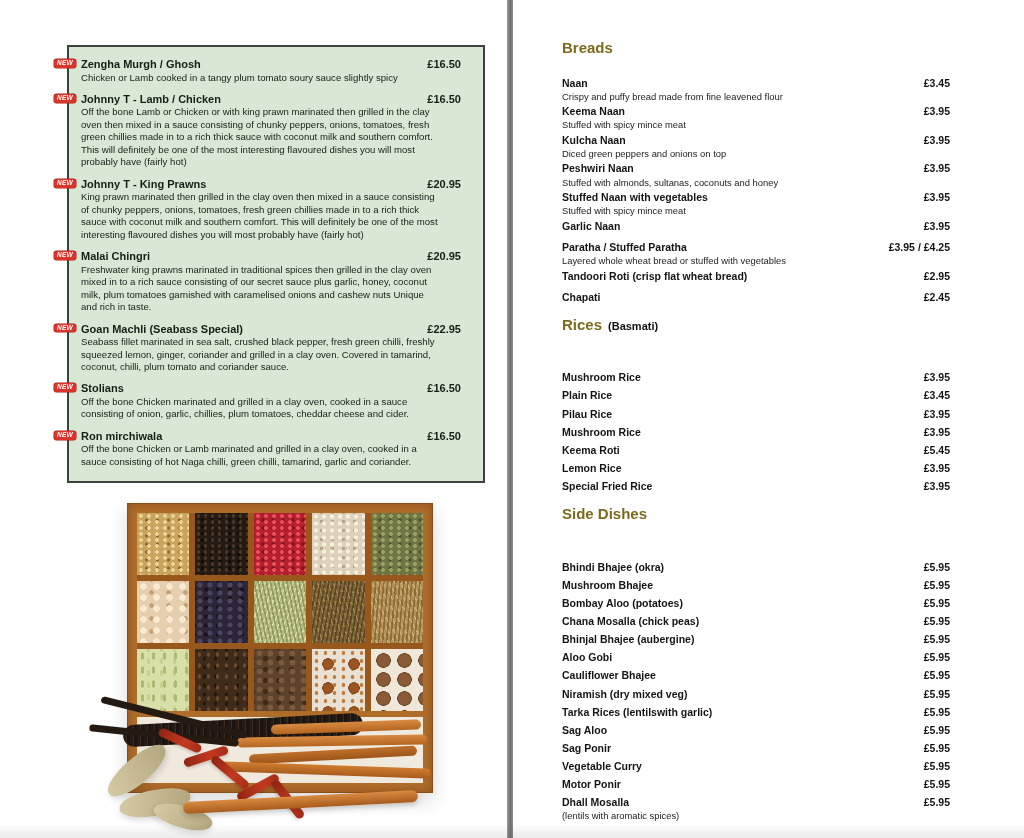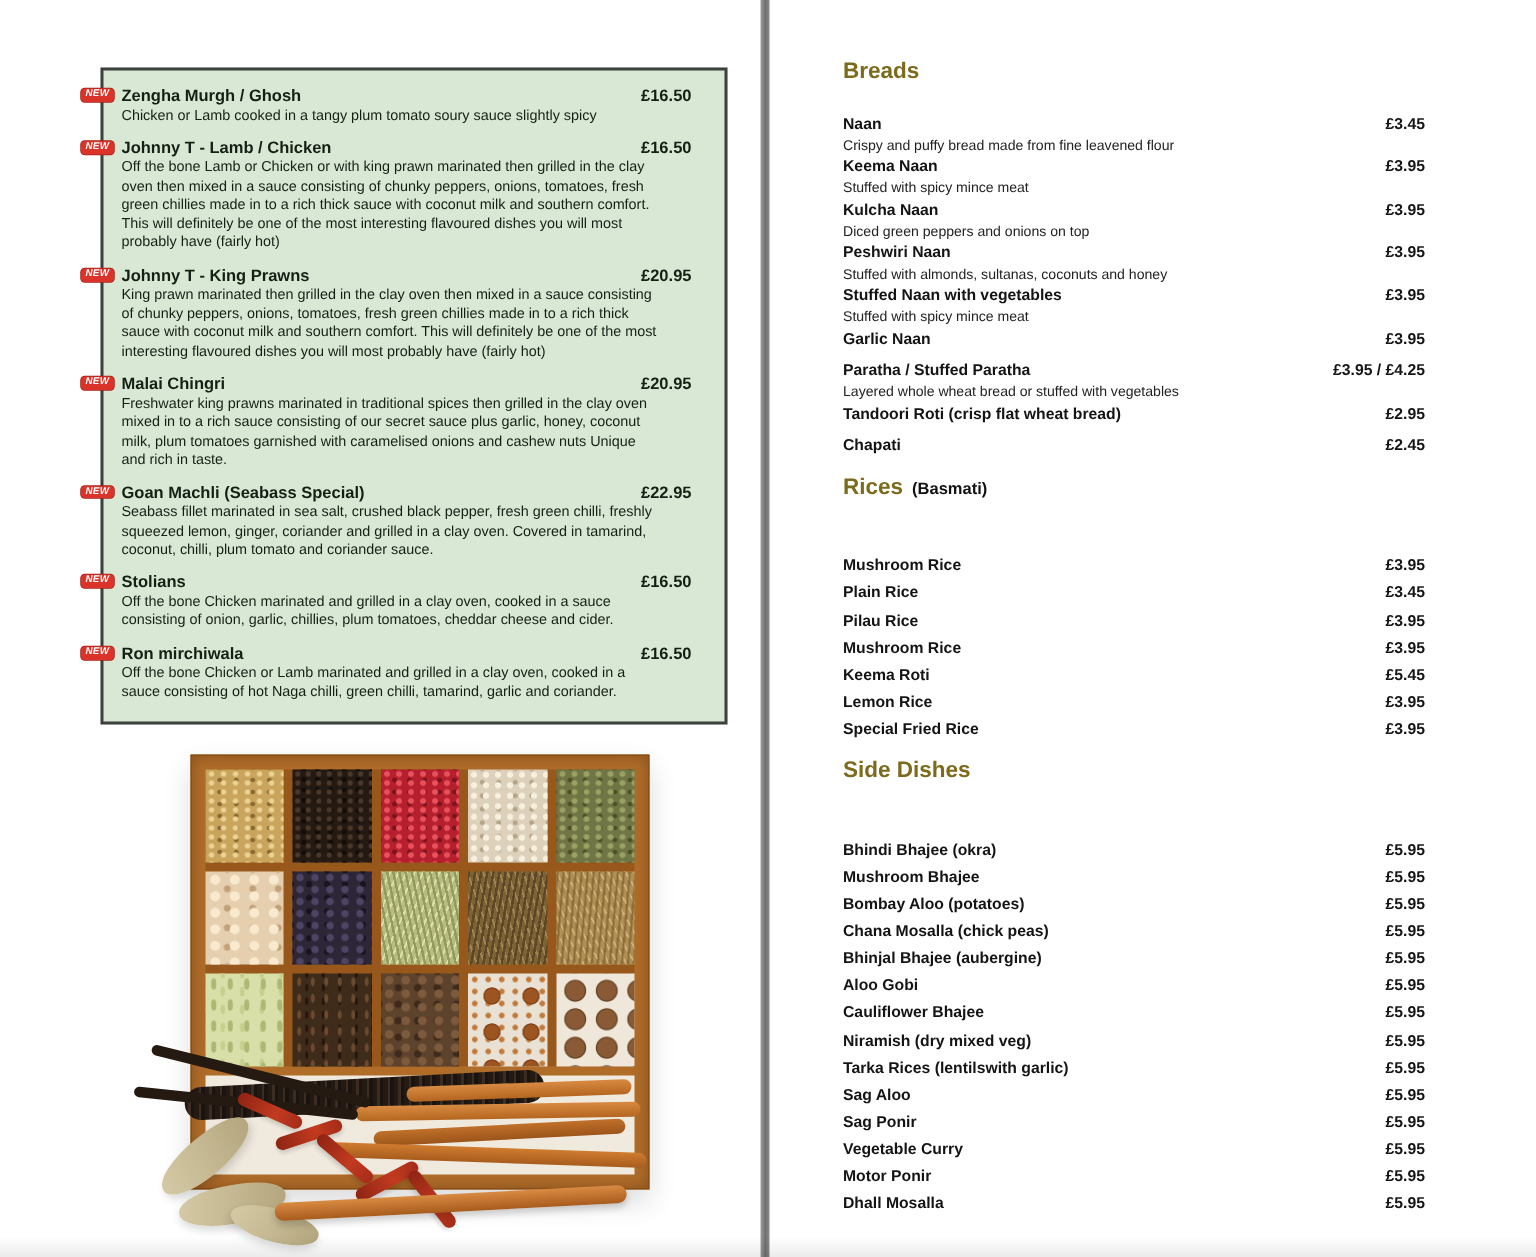--- a/index.html
+++ b/index.html
@@ -540,18 +540,19 @@
     </div>
 
   </div>
 
   <div class="mi">
     <div class="trow">
       <span class="iname">Dhall Mosalla</span>
       <span class="dots"></span>
       <span class="iprice">£5.95</span>
     </div>
+    <div class="mdesc">(lentils with aromatic spices)</div>
   </div>
 </div>
   </section>
 </div>
 
 <div class="bottomstrip"></div>
 
 </body></html>

